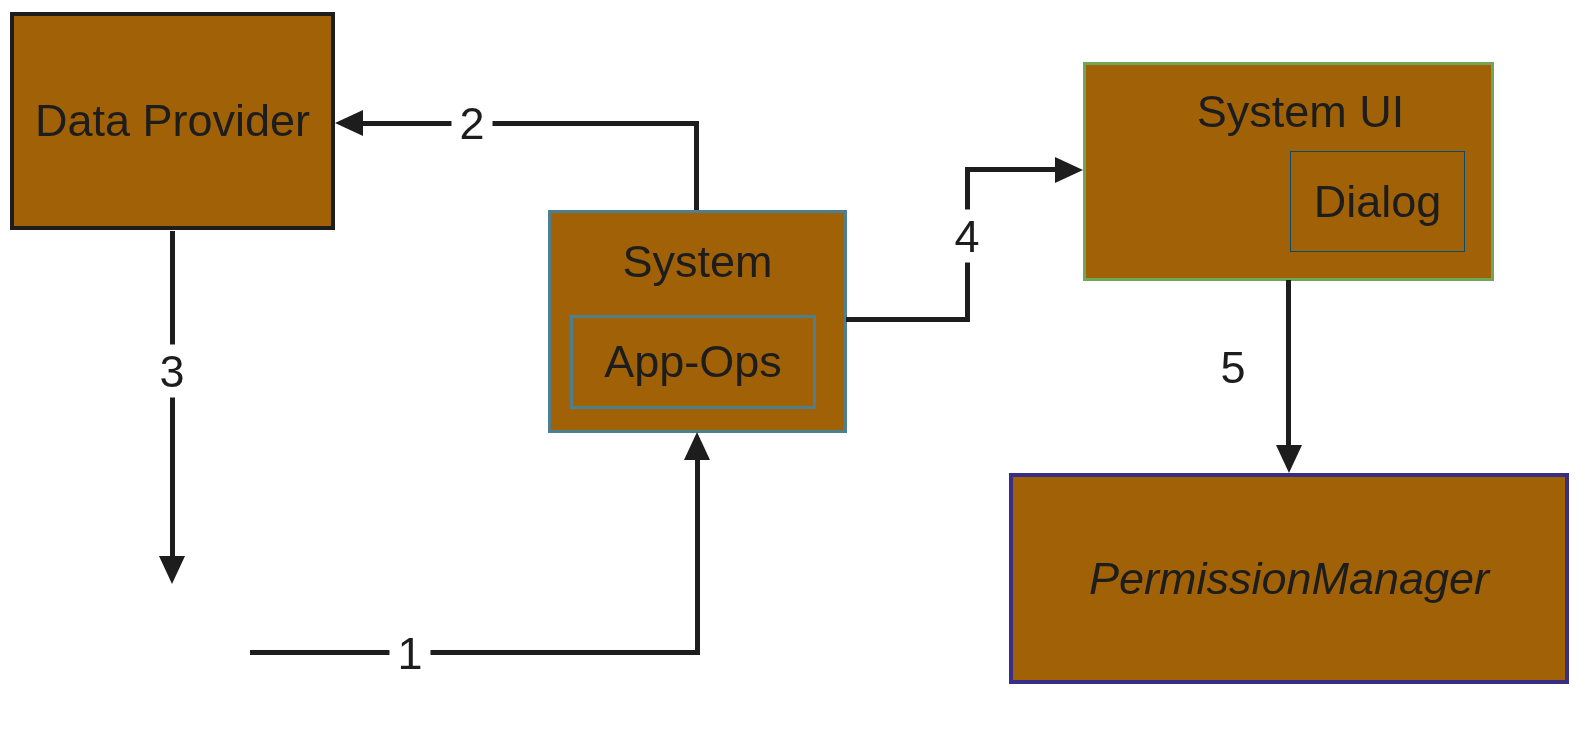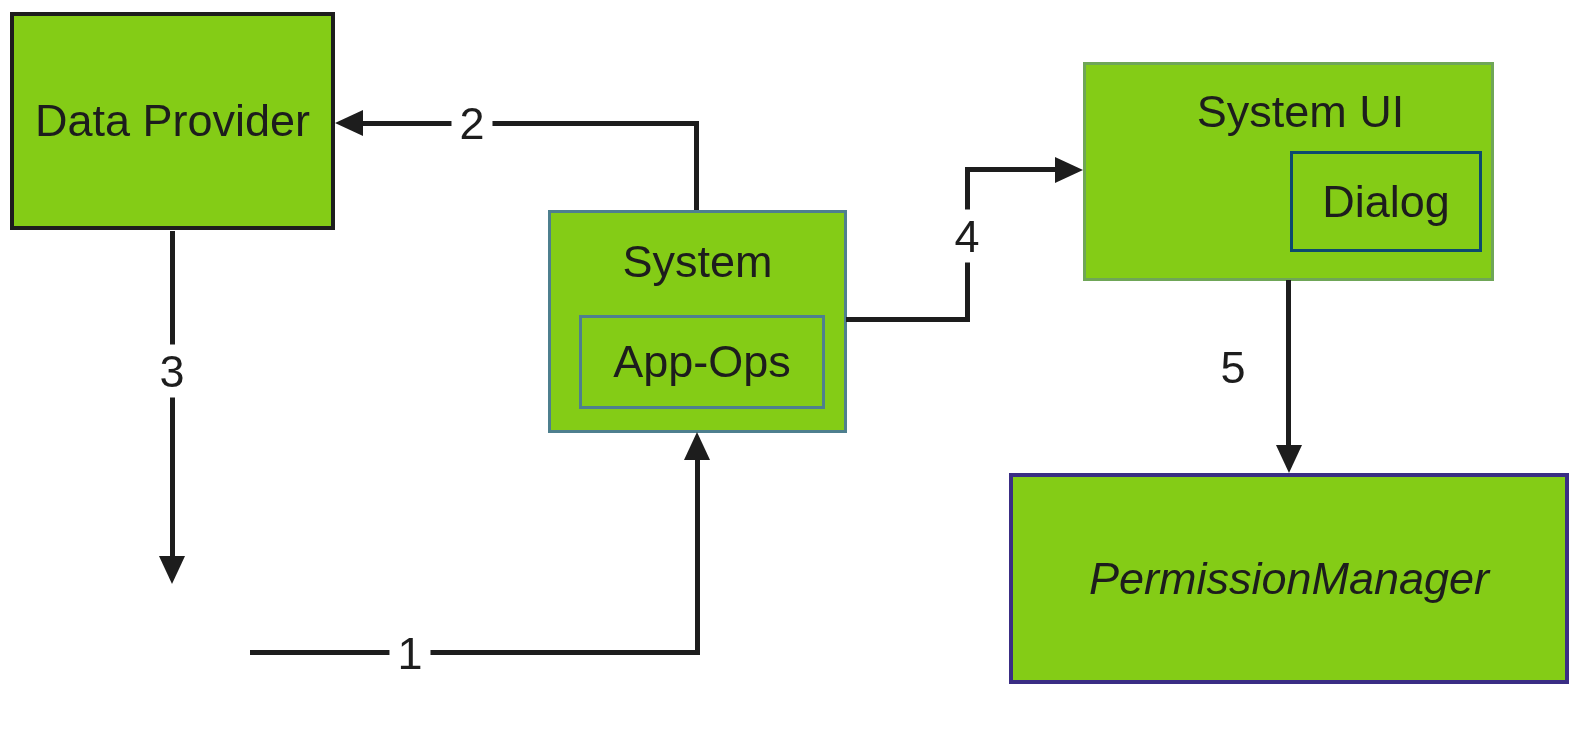--- a/index.html
+++ b/index.html
@@ -12,21 +12,21 @@
     position: relative;
     width: 1588px;
     height: 740px;
     background: #ffffff;
     overflow: hidden;
     color: #1d1d1d;
   }
   .box {
     position: absolute;
     box-sizing: border-box;
-    background: #84cc16;
+    background: #a16207;
     display: flex;
     align-items: center;
     justify-content: center;
   }
   .box-label {
     font-size: 45px;
     line-height: 1.1;
     color: #1d1d1d;
     white-space: nowrap;
   }
@@ -41,32 +41,31 @@
   }
   .system {
     left: 548px; top: 210px; width: 299px; height: 223px;
     border: 3px solid #4e7f8e;
     align-items: flex-start;
     padding-top: 24px;
   }
   .app-ops {
     left: 570px; top: 315px; width: 246px; height: 94px;
     border: 3px solid #4e7f8e;
-    margin-left: 9px;
   }
   .system-ui {
     left: 1083px; top: 62px; width: 411px; height: 219px;
     border: 3px solid #6fa657;
     align-items: flex-start;
     padding-top: 22px;
     padding-left: 24px;
   }
   .dialog {
-    left: 1290px; top: 151px; width: 192px; height: 101px;
-    border: 3px solid #0c4a6e;
+    left: 1290px; top: 151px; width: 175px; height: 101px;
+    border: 1px solid #0c4a6e;
   }
   .permission-manager {
     left: 1009px; top: 473px; width: 560px; height: 211px;
     border: 4px solid #3a2d84;
     font-style: italic;
   }
   
   .seg {
     position: absolute;
     background: #1d1d1d;

